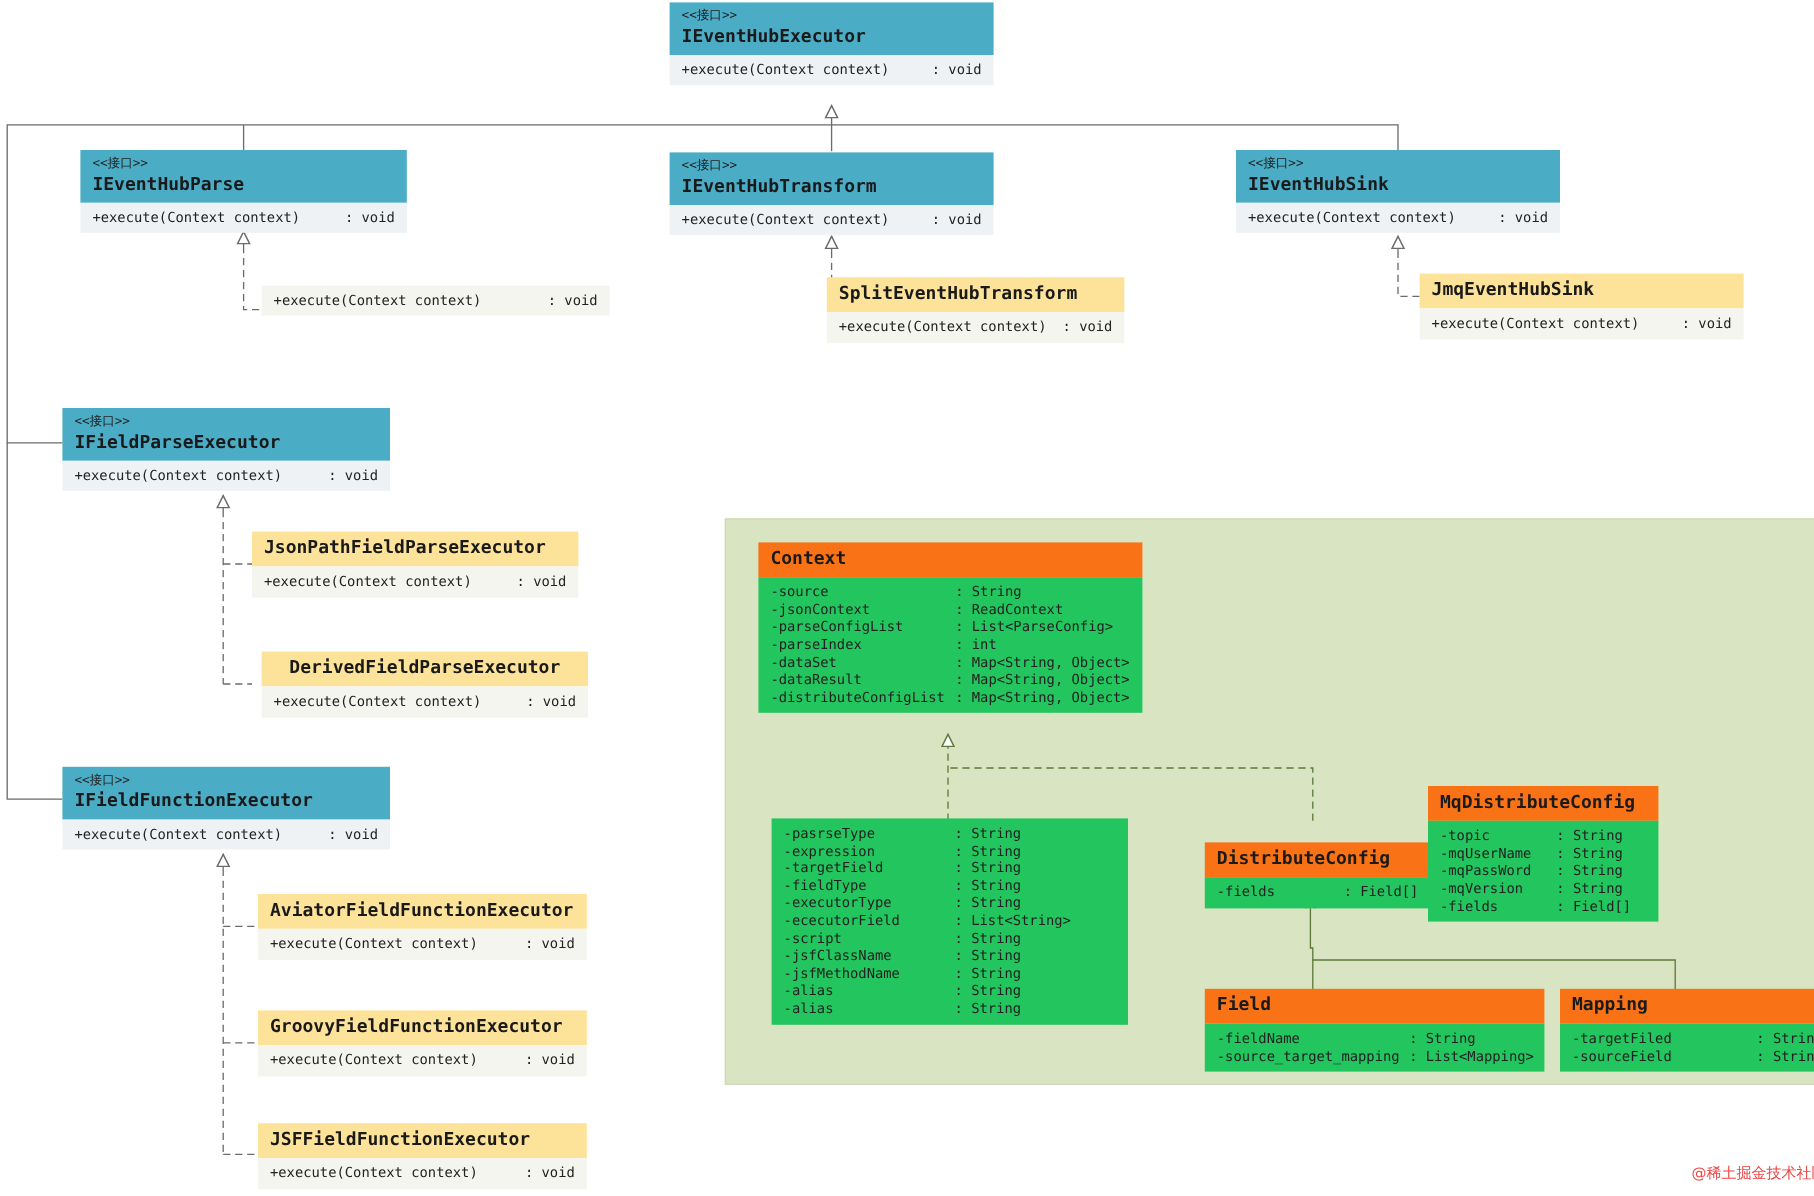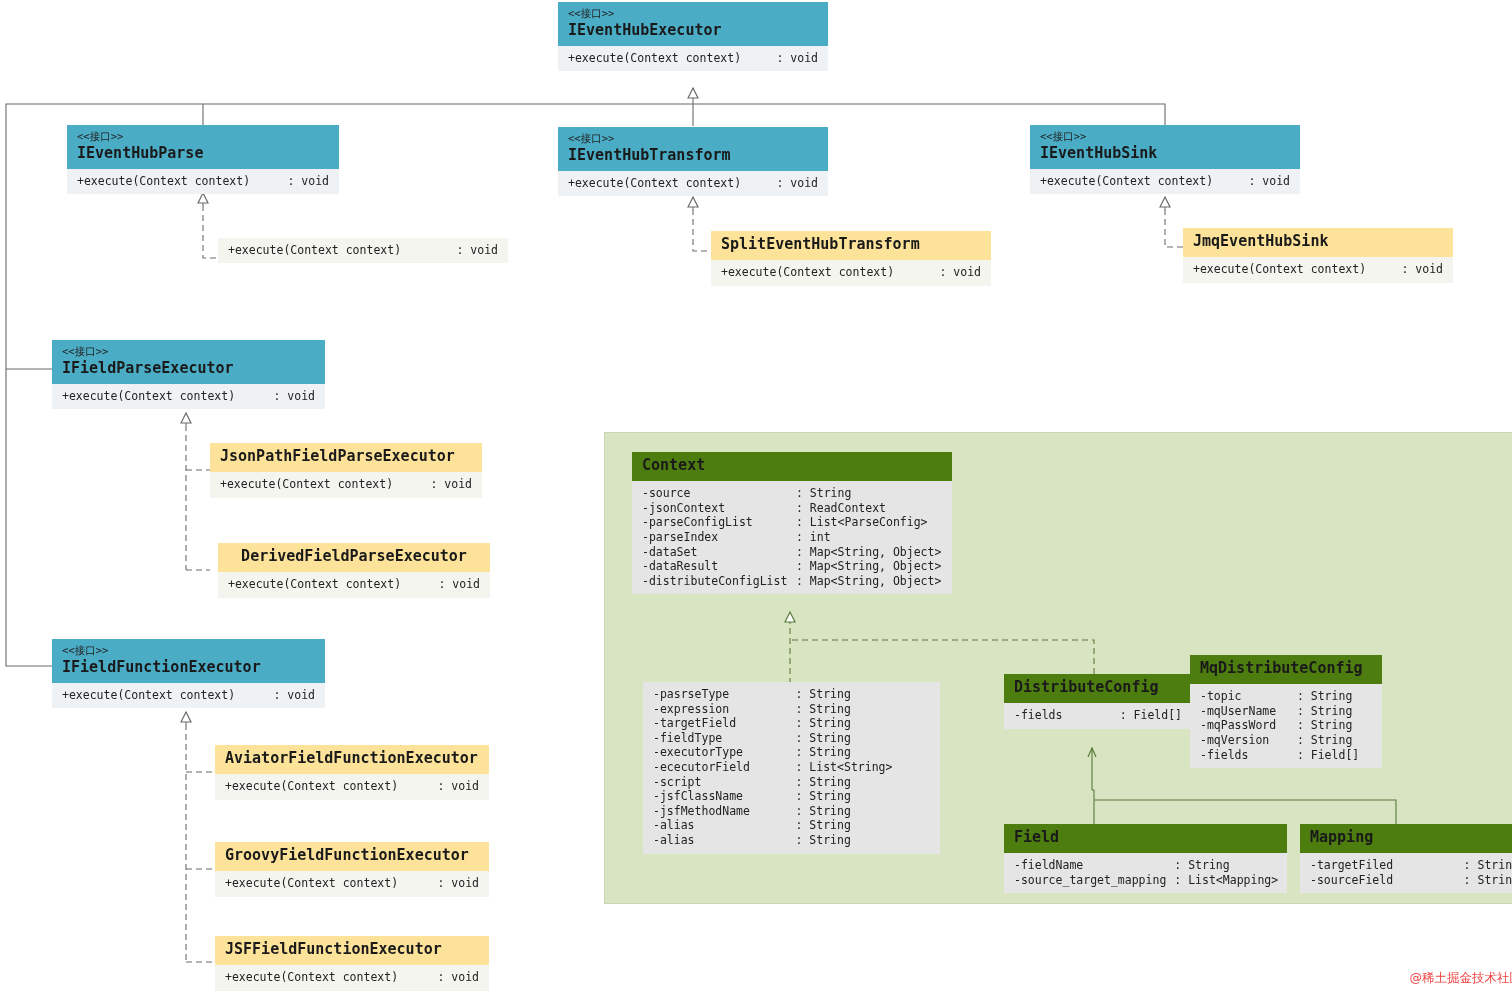--- a/index.html
+++ b/index.html
@@ -63,24 +63,24 @@
   .node.iface .body {
     background: #eef2f4;
   }
   .node.impl .hdr {
     background: #fde39a;
   }
   .node.impl .body {
     background: #f4f5ef;
   }
   .node.data .hdr {
-    background: #4d7c0f;
+    background: #f97316;
   }
   .node.data .body {
-    background: #e5e5e5;
+    background: #22c55e;
   }
   .mrow {
     display: flex;
     justify-content: space-between;
     white-space: pre;
     line-height: 1.26;
   }
   .mrow .mname { }
   .mrow .mtype { }
   .attrs .mrow {
@@ -226,21 +226,21 @@
 
   <div class="node impl" style="left:218px; top:238px; width:290px;">
     <div class="body">
       <div class="mrow">
         <span class="mname">+execute(Context context)</span>
         <span class="mtype">: void</span>
       </div>
     </div>
   </div>
 
-  <div class="node impl" style="left:711px; top:231px; width:280px;">
+  <div class="node impl" style="left:689px; top:231px; width:248px;">
     <div class="hdr">
       <span>SplitEventHubTransform</span>
     </div>
     <div class="body">
       <div class="mrow">
         <span class="mname">+execute(Context context)</span>
         <span class="mtype">: void</span>
       </div>
     </div>
   </div>
@@ -389,21 +389,21 @@
         <span>-jsfMethodName</span>
         <span>: String</span>
         <span>-alias</span>
         <span>: String</span>
         <span>-alias</span>
         <span>: String</span>
       </div>
     </div>
   </div>
 
-  <div class="node data" style="left:1004px; top:674px; width:188px;">
+  <div class="node data" style="left:1004px; top:702px; width:188px;">
     <div class="hdr">
       <span>DistributeConfig</span>
     </div>
     <div class="body attrs">
       <div class="mrow">
         <span class="mname">-fields</span>
         <span class="mtype">: Field[]</span>
       </div>
     </div>
   </div>

